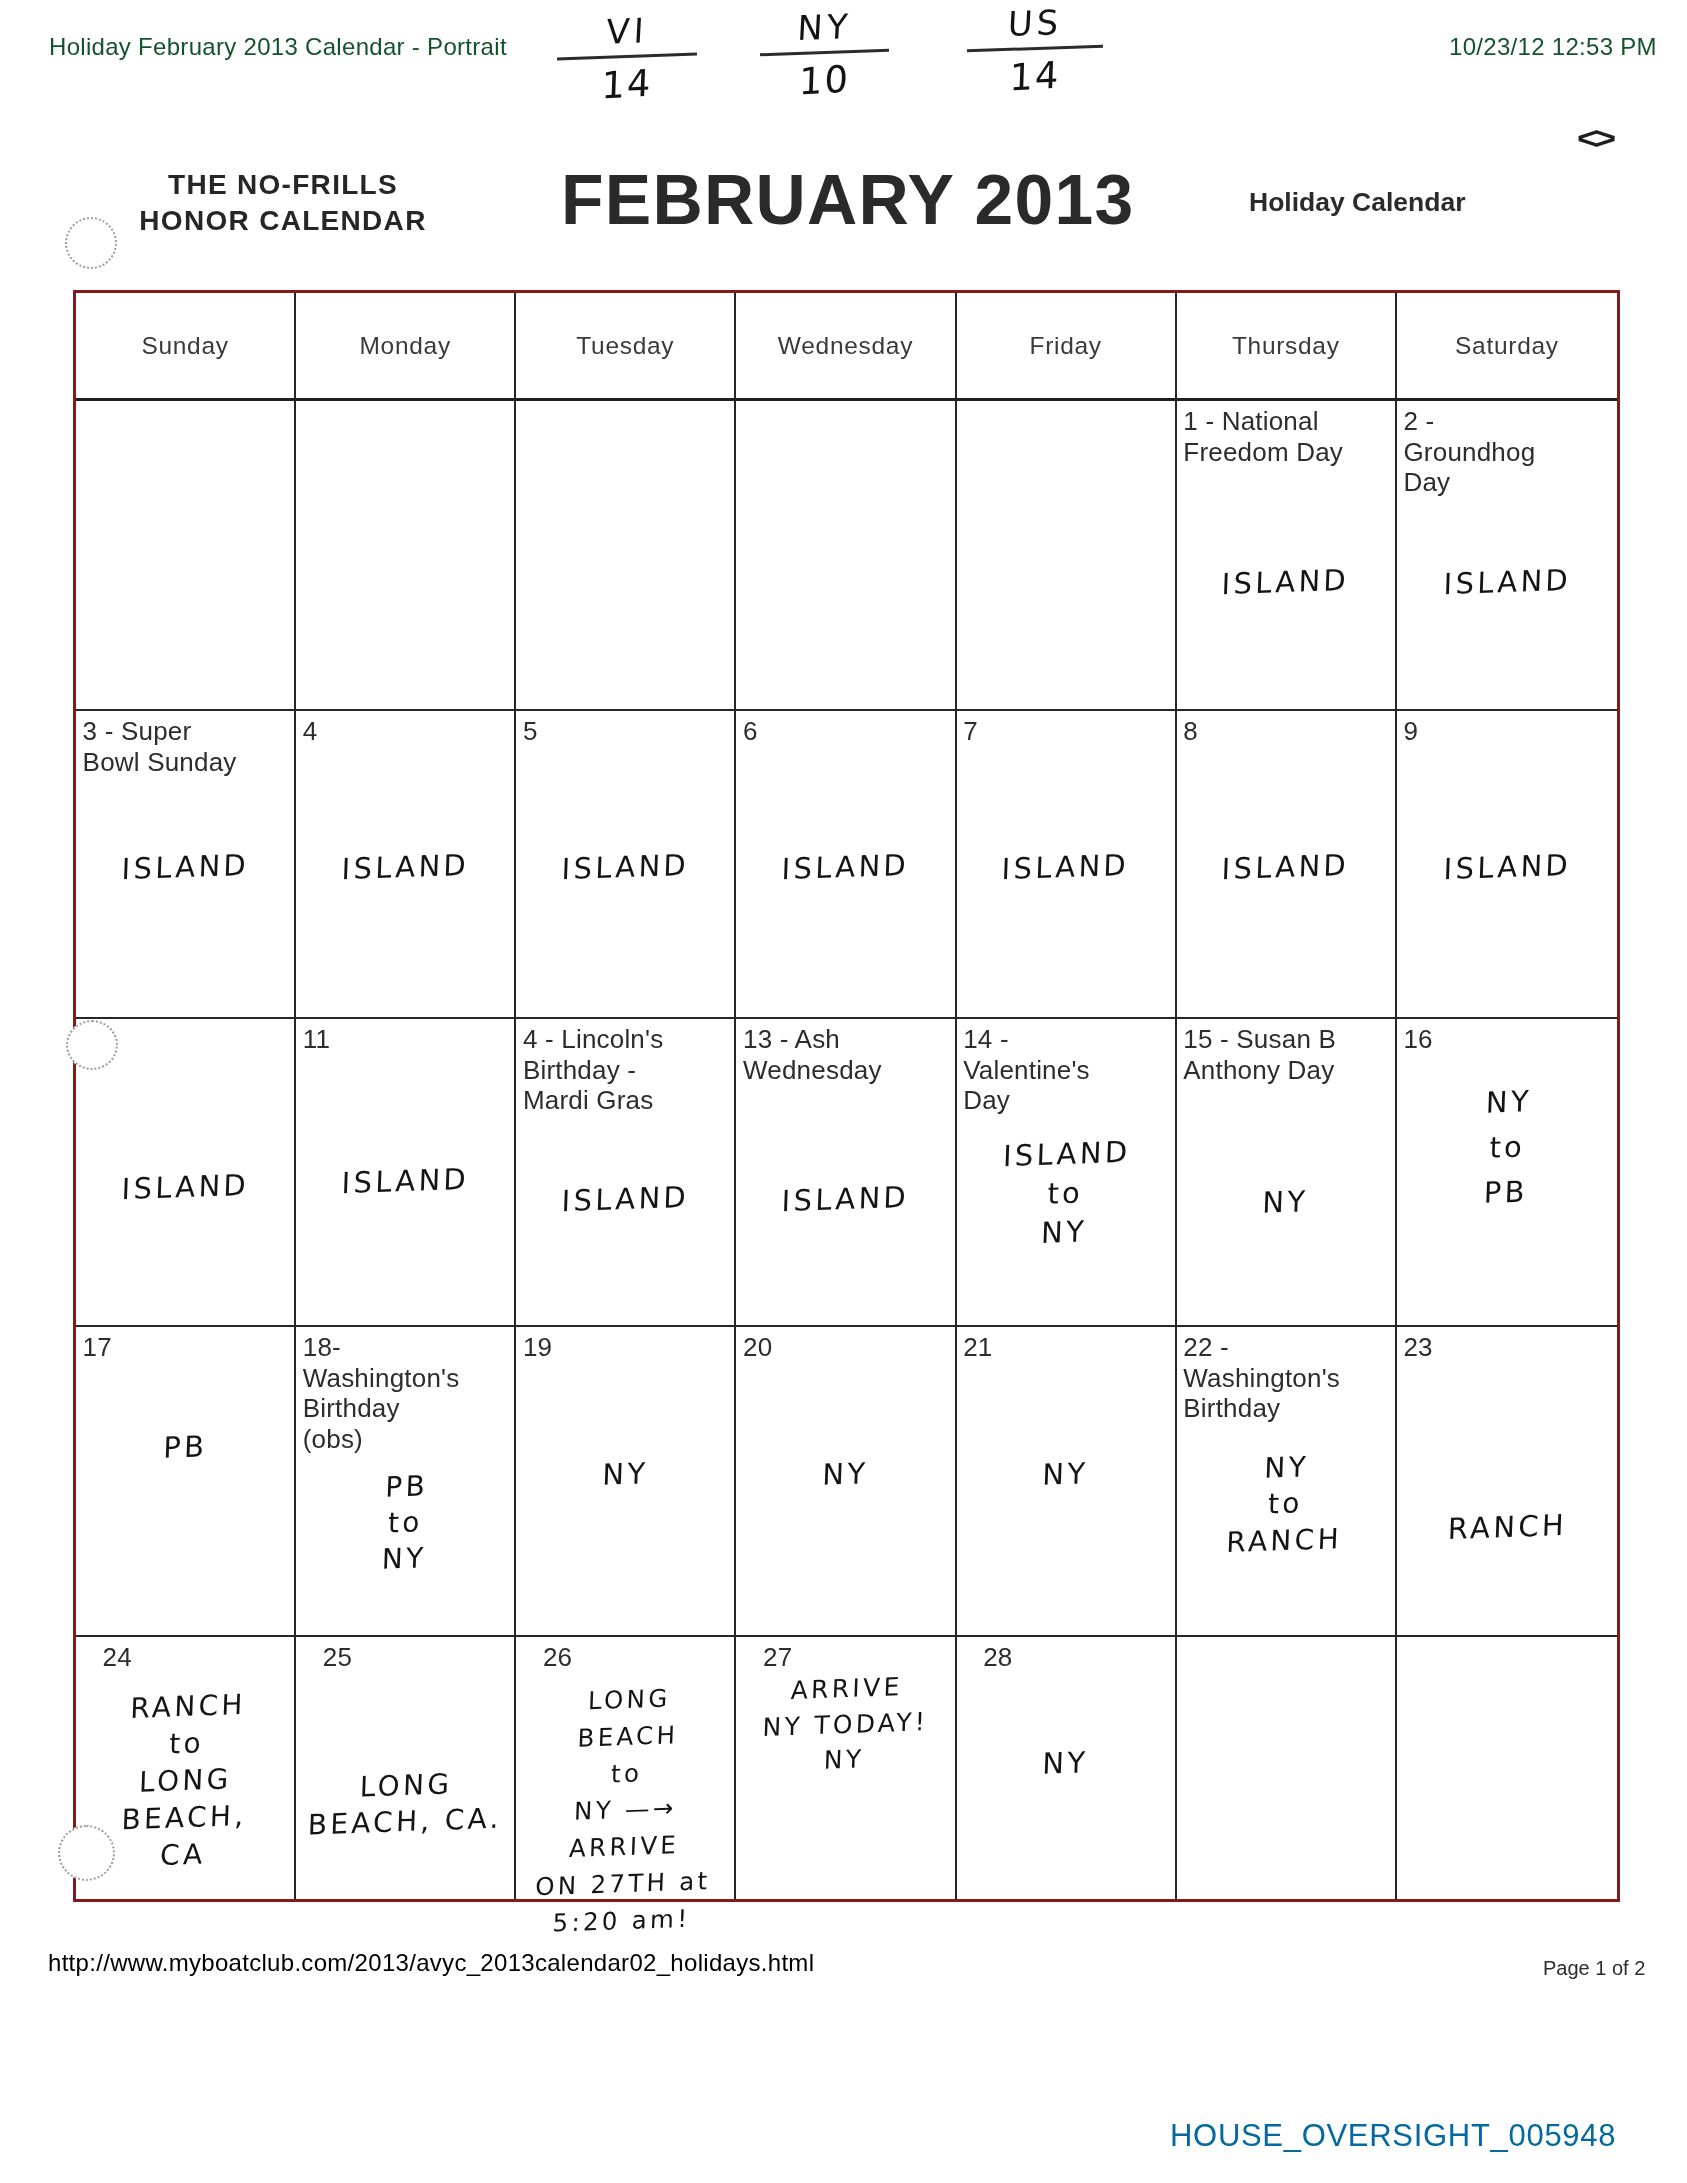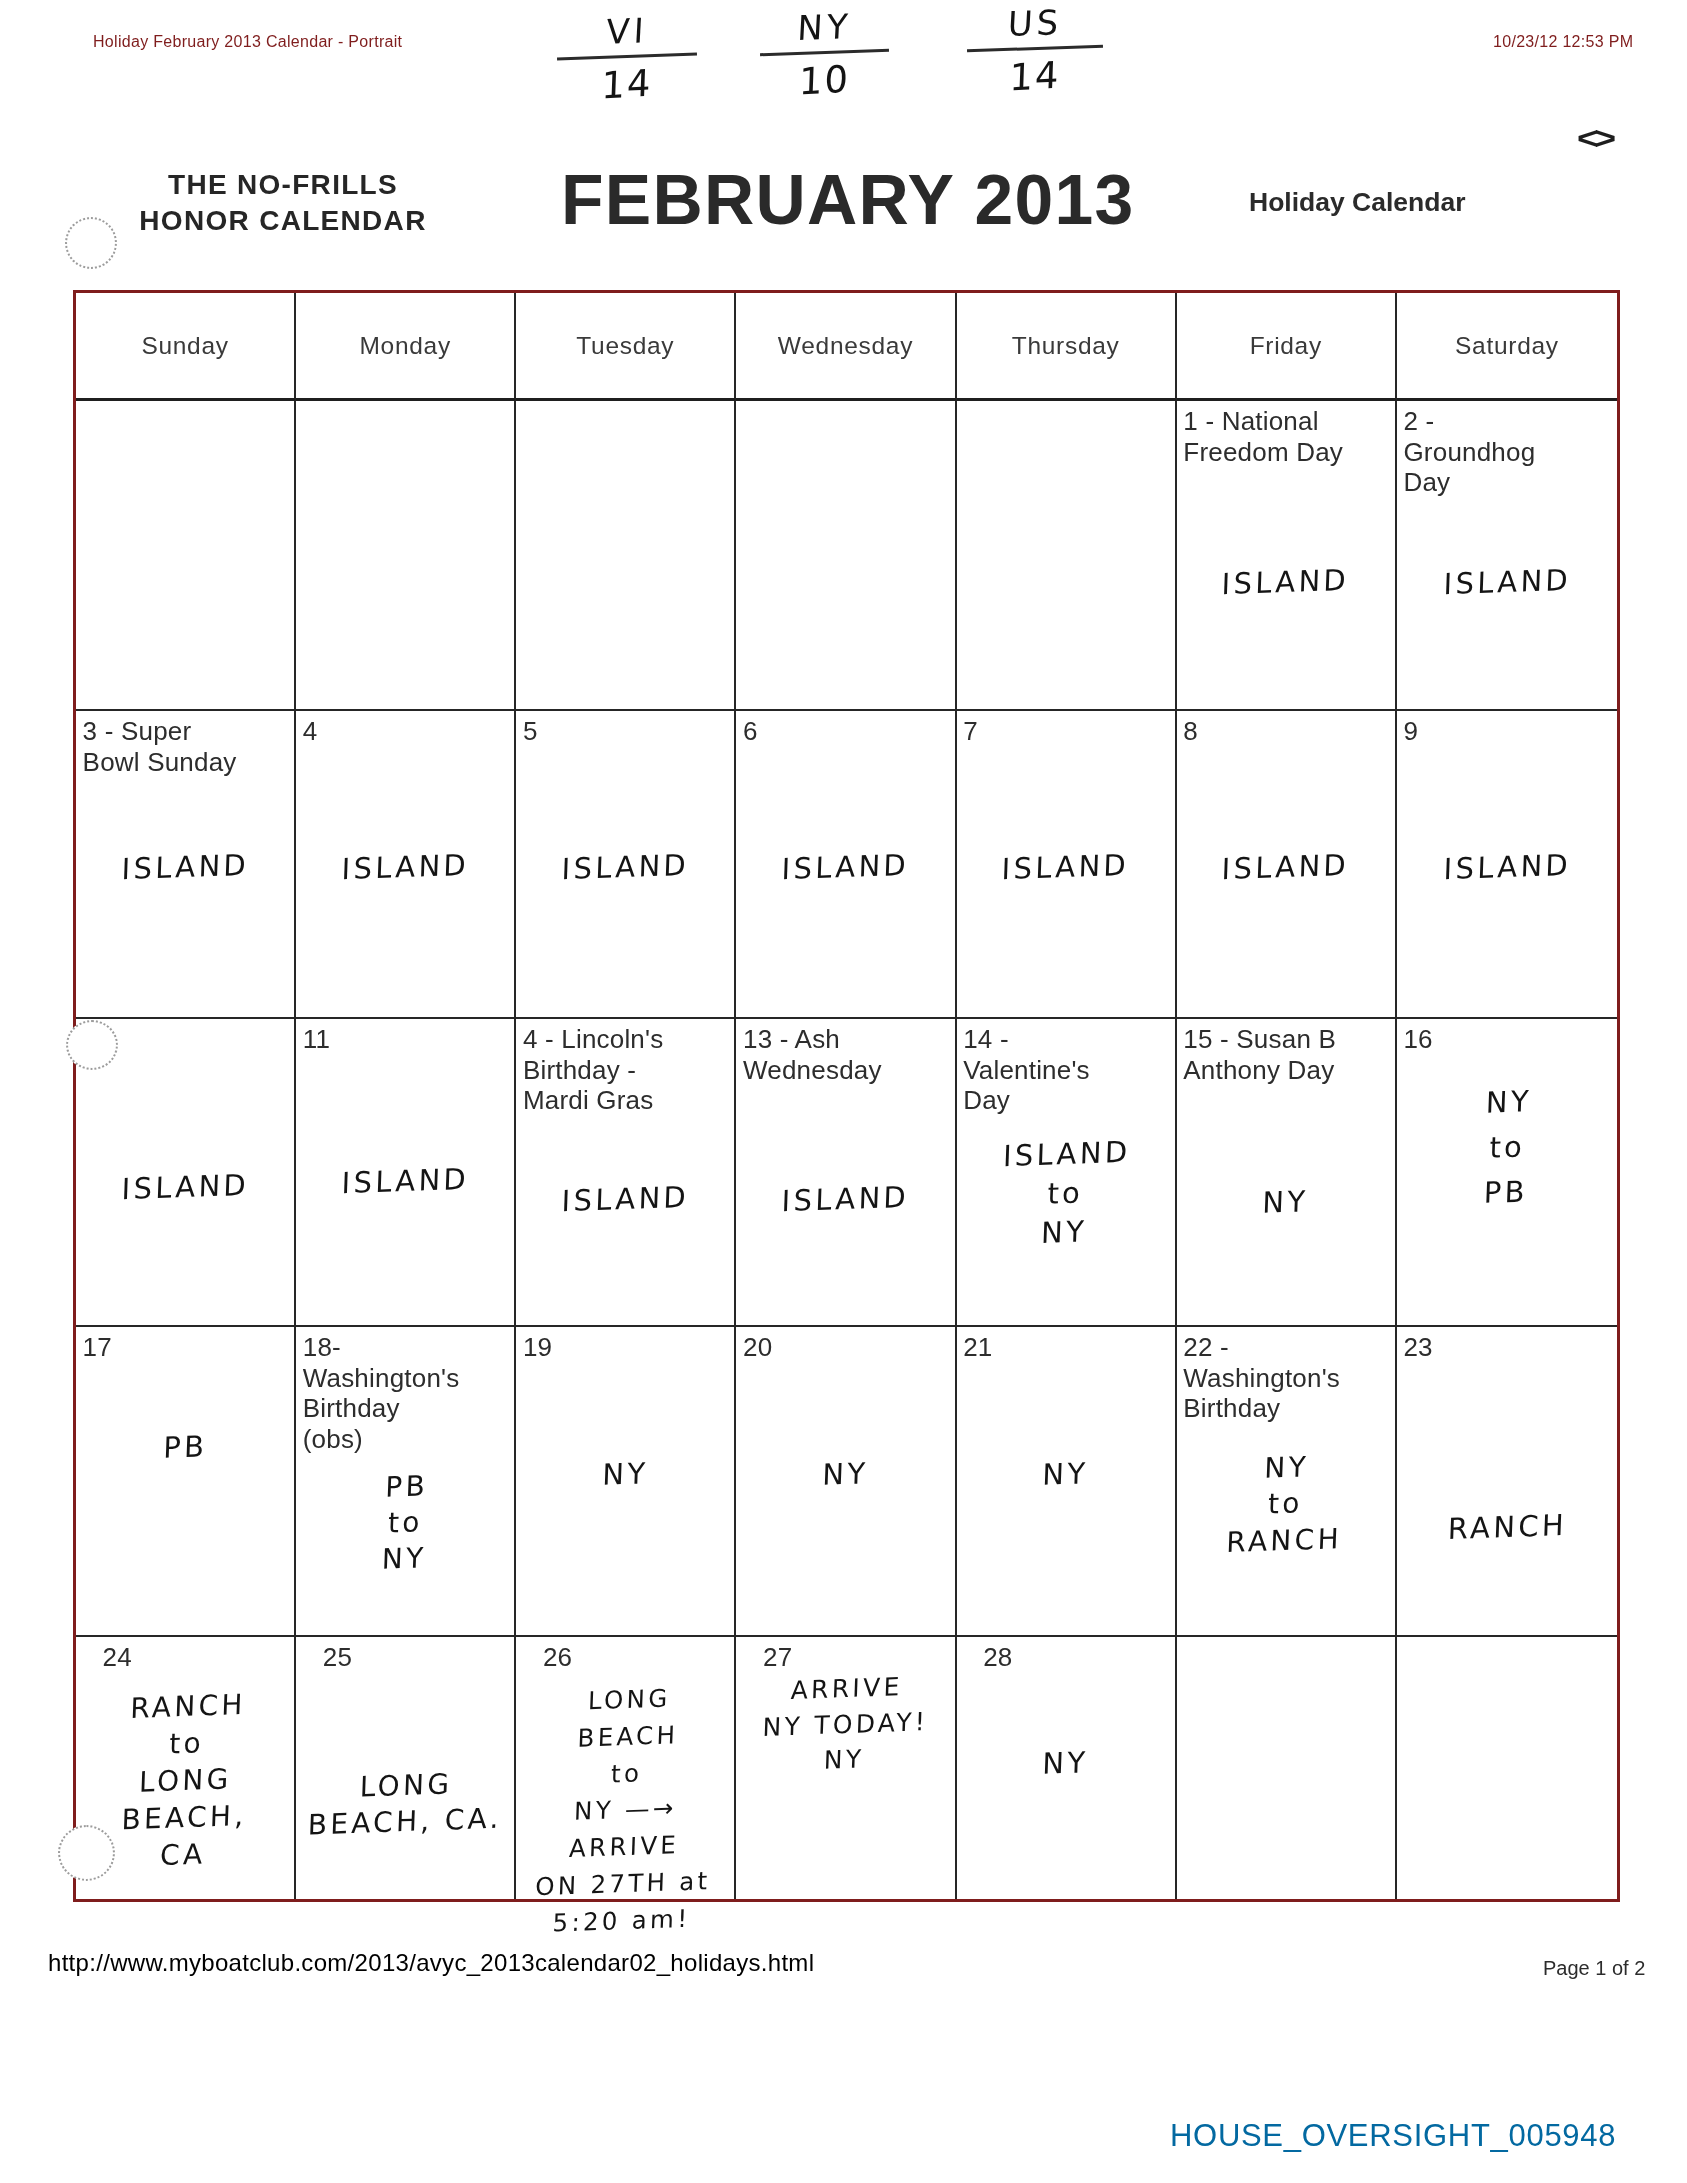--- a/index.html
+++ b/index.html
@@ -7,21 +7,21 @@
     width:1687px; height:2183px;
     position:relative;
     background:#ffffff;
     font-family:"Liberation Sans", sans-serif;
     color:#2d2d2d;
     overflow:hidden;
   }
   .abs { position:absolute; }
 
   
-  .print-sm { font-size:16px; color:#7f1d1d; letter-spacing:0.3px;margin-left:44px; }
+  .print-sm { font-size:24px; color:#14532d; letter-spacing:0.3px; }
   .masthead-brand {
     left:136px; top:167px; width:294px;
     text-align:center; font-size:28px; font-weight:bold;
     letter-spacing:1.3px; color:#262626; line-height:1.3;
   }
   .masthead-brand .u { text-decoration-thickness:2.6px; text-underline-offset:4px; }
   .month-title {
     left:561px; top:159px;
     font-size:71px; font-weight:bold; letter-spacing:1.3px;
     color:#2a2a2a; transform:scaleX(0.98); transform-origin:left top;
@@ -123,22 +123,22 @@
 
 <div class="abs month-title">FEBRUARY 2013</div>
 
 <div class="abs right-caption">Holiday Calendar</div>
 
 <div id="grid">
     <div class="dow-cell">Sunday</div>
     <div class="dow-cell">Monday</div>
     <div class="dow-cell">Tuesday</div>
     <div class="dow-cell">Wednesday</div>
+    <div class="dow-cell">Friday</div>
     <div class="dow-cell">Thursday</div>
-    <div class="dow-cell">Friday</div>
     <div class="dow-cell">Saturday</div>
     <div class="cell"></div>
     <div class="cell"></div>
     <div class="cell"></div>
     <div class="cell"></div>
     <div class="cell"></div>
     <div class="cell">
       <div class="plabel">1 - National
 Freedom Day</div>
       <div class="note hand" style="top: 52%;">ISLAND</div>

